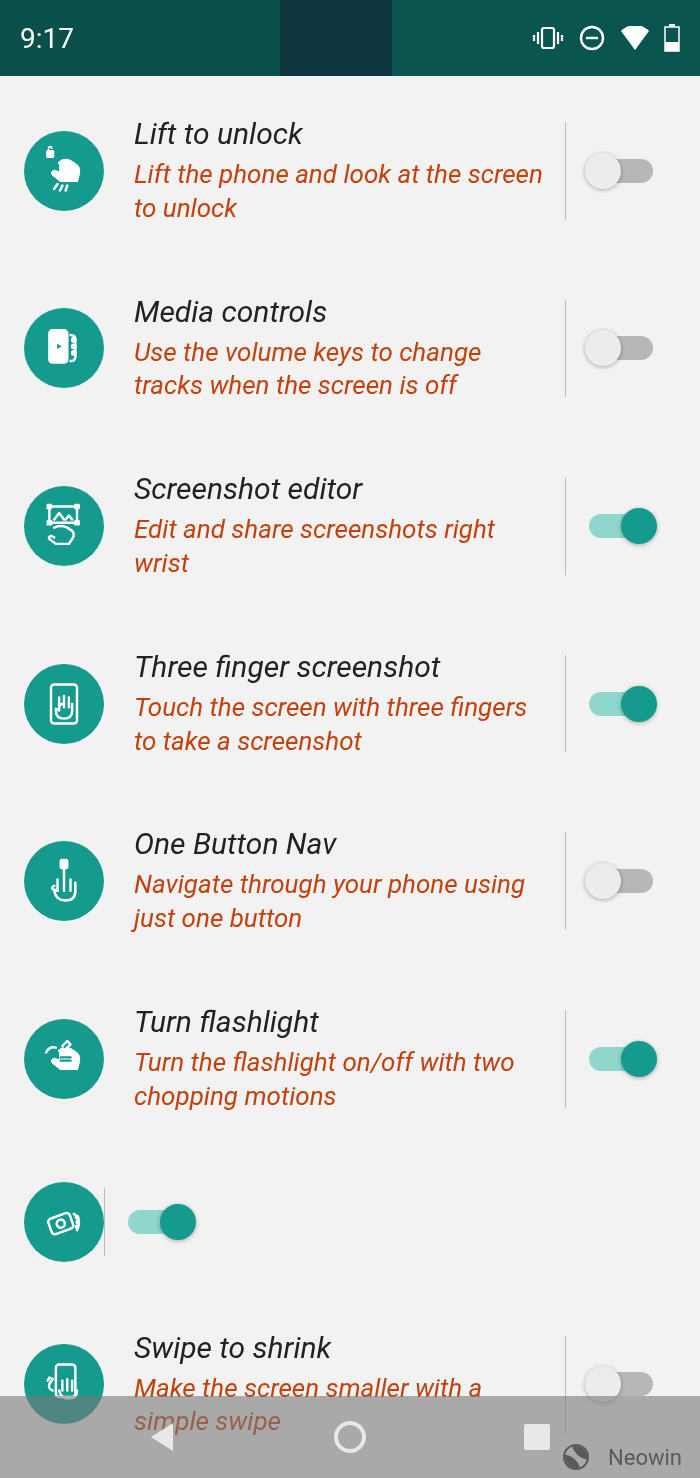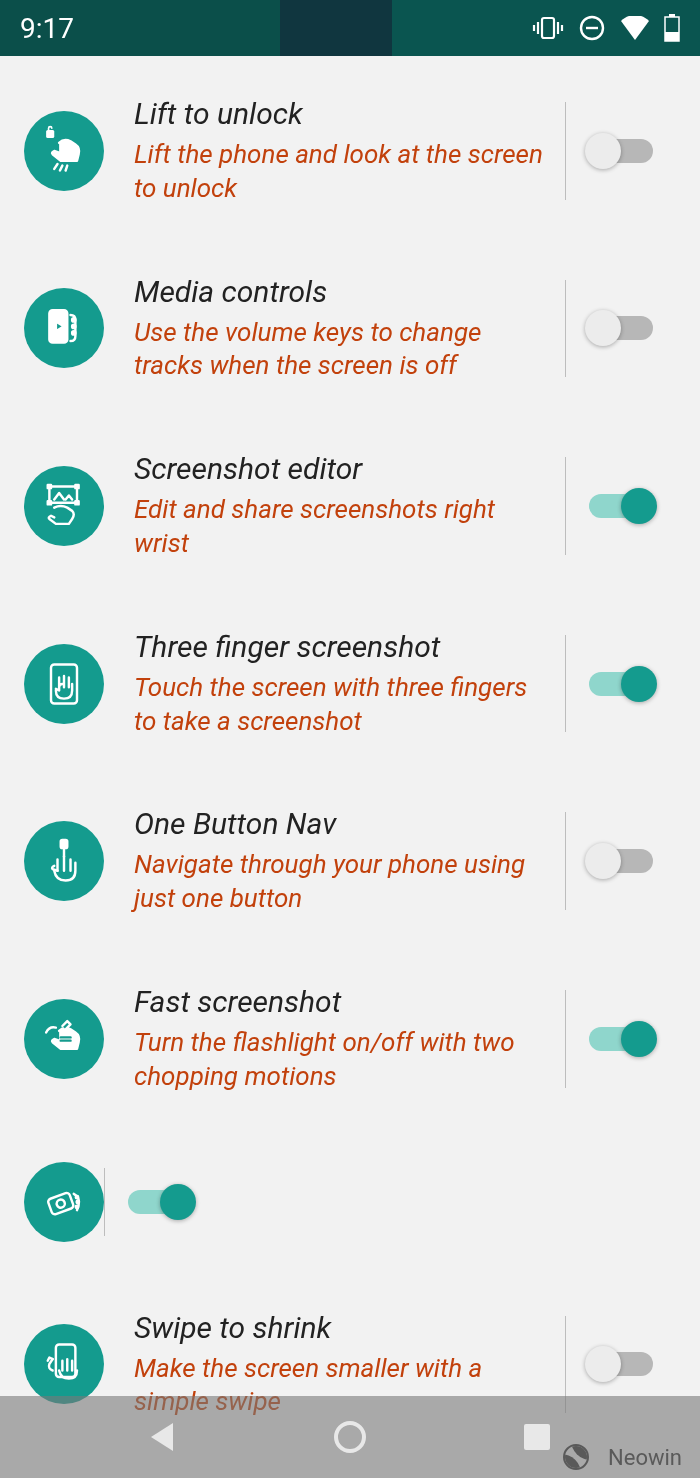--- a/index.html
+++ b/index.html
@@ -9,21 +9,21 @@
     }
     body {
       width: 700px;
       height: 1478px;
       background: #f2f2f2;
       font-family: Roboto, -apple-system, BlinkMacSystemFont, "Segoe UI", sans-serif;
       overflow: hidden;
       position: relative;
     }
     .status-bar {
-      height: 56px;
+      height: 76px;
       background: linear-gradient(to right, #0b4f4a 0%, #0b4f4a 40%, #10363f 40%, #10363f 56%, #0a5550 56%, #0a5550 100%);
       display: flex;
       align-items: center;
       justify-content: space-between;
       padding: 0 20px;
       color: #fff;
     }
     .status-time {
       font-size: 28px;
       font-weight: 400;
@@ -328,21 +328,21 @@
     <div class="icon-circle">
       <svg viewBox="0 0 64 64" fill="none" stroke="#fff" stroke-width="3" stroke-linecap="round" stroke-linejoin="round">
         <path d="M10 24 q4 -8 12 -6"></path>
         <path d="M26 22 q6 -6 14 -2 l6 4 q6 4 4 12 l-2 8 H28 l-10 -8 q-2 -2 2 -4 l6 2" fill="#fff"></path>
         <path d="M30 16 l6 -6 l4 4 l-6 6" fill="#149b8e"></path>
         <line x1="28" y1="30" x2="40" y2="30" stroke="#149b8e"></line>
         <line x1="28" y1="34" x2="40" y2="34" stroke="#149b8e"></line>
       </svg>
     </div>
     <div class="text-col">
-      <div class="title">Fast screenshot</div>
+      <div class="title">Turn flashlight</div>
       <div class="desc">Turn the flashlight on/off with two chopping motions</div>
     </div>
     <div class="divider-v"></div>
     <div class="toggle-wrap">
       <div class="toggle on">
           <div class="knob"></div>
         </div>
     </div>
   </div>
 

